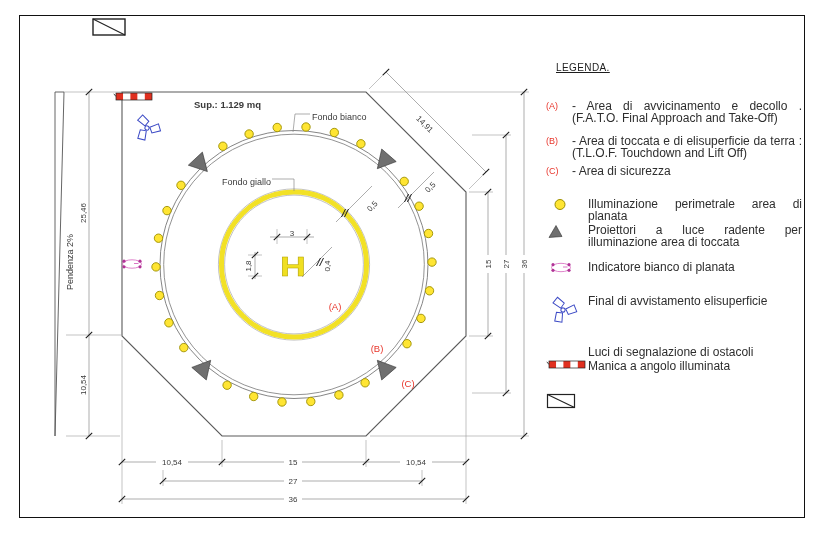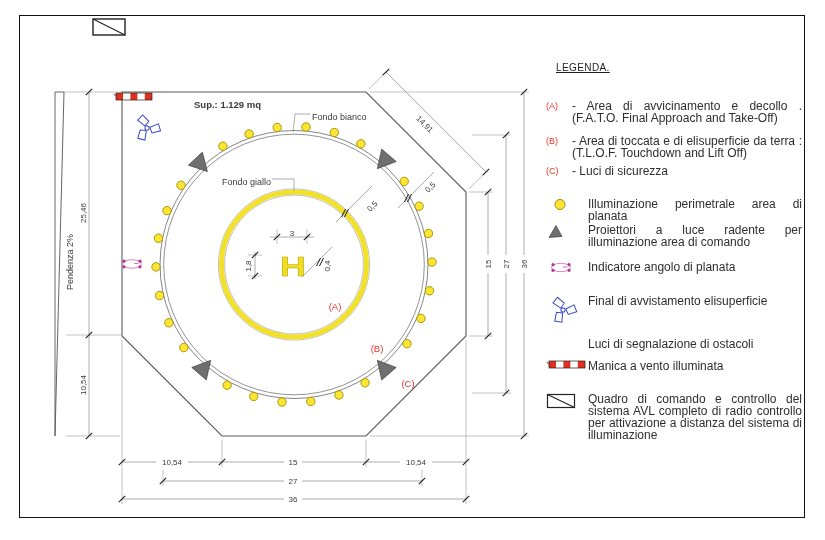--- a/index.html
+++ b/index.html
@@ -273,76 +273,75 @@
     <div class="lrow" style="top:42px">
       <span class="lkey">(A)</span>
       <span class="ltxt">- Area di avvicinamento e decollo . (F.A.T.O. Final Approach and Take-Off)</span>
     </div>
     <div class="lrow" style="top:77px">
       <span class="lkey">(B)</span>
       <span class="ltxt">- Area di toccata e di elisuperficie da terra : (T.L.O.F. Touchdown and Lift Off)</span>
     </div>
     <div class="lrow" style="top:107px">
       <span class="lkey">(C)</span>
-      <span class="ltxt">- Luci di sicurezza</span>
+      <span class="ltxt">- Area di sicurezza</span>
     </div>
 
     <div class="lrow" style="top:140px">
       <span class="licon">
         <svg width="26" height="13">
             <circle cx="14" cy="6.5" r="5" fill="#ffe533" stroke="#9c8e00" stroke-width="1"></circle>
           </svg>
       </span>
       <span class="ltxt">Illuminazione perimetrale area di planata</span>
     </div>
 
     <div class="lrow" style="top:166px">
       <span class="licon">
         <svg width="26" height="15">
             <polygon points="3,13.5 16,12.5 10,1.5" fill="#6f6f6f" stroke="#2f2f2f" stroke-width="0.6"></polygon>
           </svg>
       </span>
-      <span class="ltxt">Proiettori a luce radente per illuminazione area di comando</span>
+      <span class="ltxt">Proiettori a luce radente per illuminazione area di toccata</span>
     </div>
 
     <div class="lrow" style="top:203px">
       <span class="licon">
         <svg width="30" height="13">
             <use href="#sym-glide" transform="translate(15,6.5)"></use>
           </svg>
       </span>
-      <span class="ltxt">Indicatore angolo di planata</span>
+      <span class="ltxt">Indicatore bianco di planata</span>
     </div>
 
     <div class="lrow" style="top:237px">
       <span class="licon">
         <svg width="32" height="30">
             <use href="#sym-beacon" transform="translate(17,15) rotate(10)"></use>
           </svg>
       </span>
       <span class="ltxt">Final di avvistamento elisuperficie</span>
     </div>
 
-    <div class="lrow" style="top:280px">
+    <div class="lrow" style="top:288px">
       <span class="licon"></span>
       <span class="ltxt">Luci di segnalazione di ostacoli</span>
     </div>
 
     <div class="lrow" style="top:302px">
       <span class="licon">
         <svg width="40" height="10">
             <use href="#sym-windsock" transform="translate(3,1)"></use>
           </svg>
       </span>
-      <span class="ltxt">Manica a vento illuminata</span>
+      <span class="ltxt">Manica a angolo illuminata</span>
     </div>
 
     <div class="lrow" style="top:335px">
       <span class="licon">
         <svg width="34" height="17">
             <rect x="1.5" y="1.5" width="27" height="13" fill="#fff" stroke="#222" stroke-width="1.2"></rect>
             <line x1="1.5" y1="1.5" x2="28.5" y2="14.5" stroke="#222" stroke-width="1.1"></line>
           </svg>
       </span>
-      <span class="ltxt">Quadro di comando e controllo del sistema AVL completo di radio controllo per attivazione a distanza del sistema di illuminazione</span>
     </div>
   </div>
 </div>
 
 </body></html>

